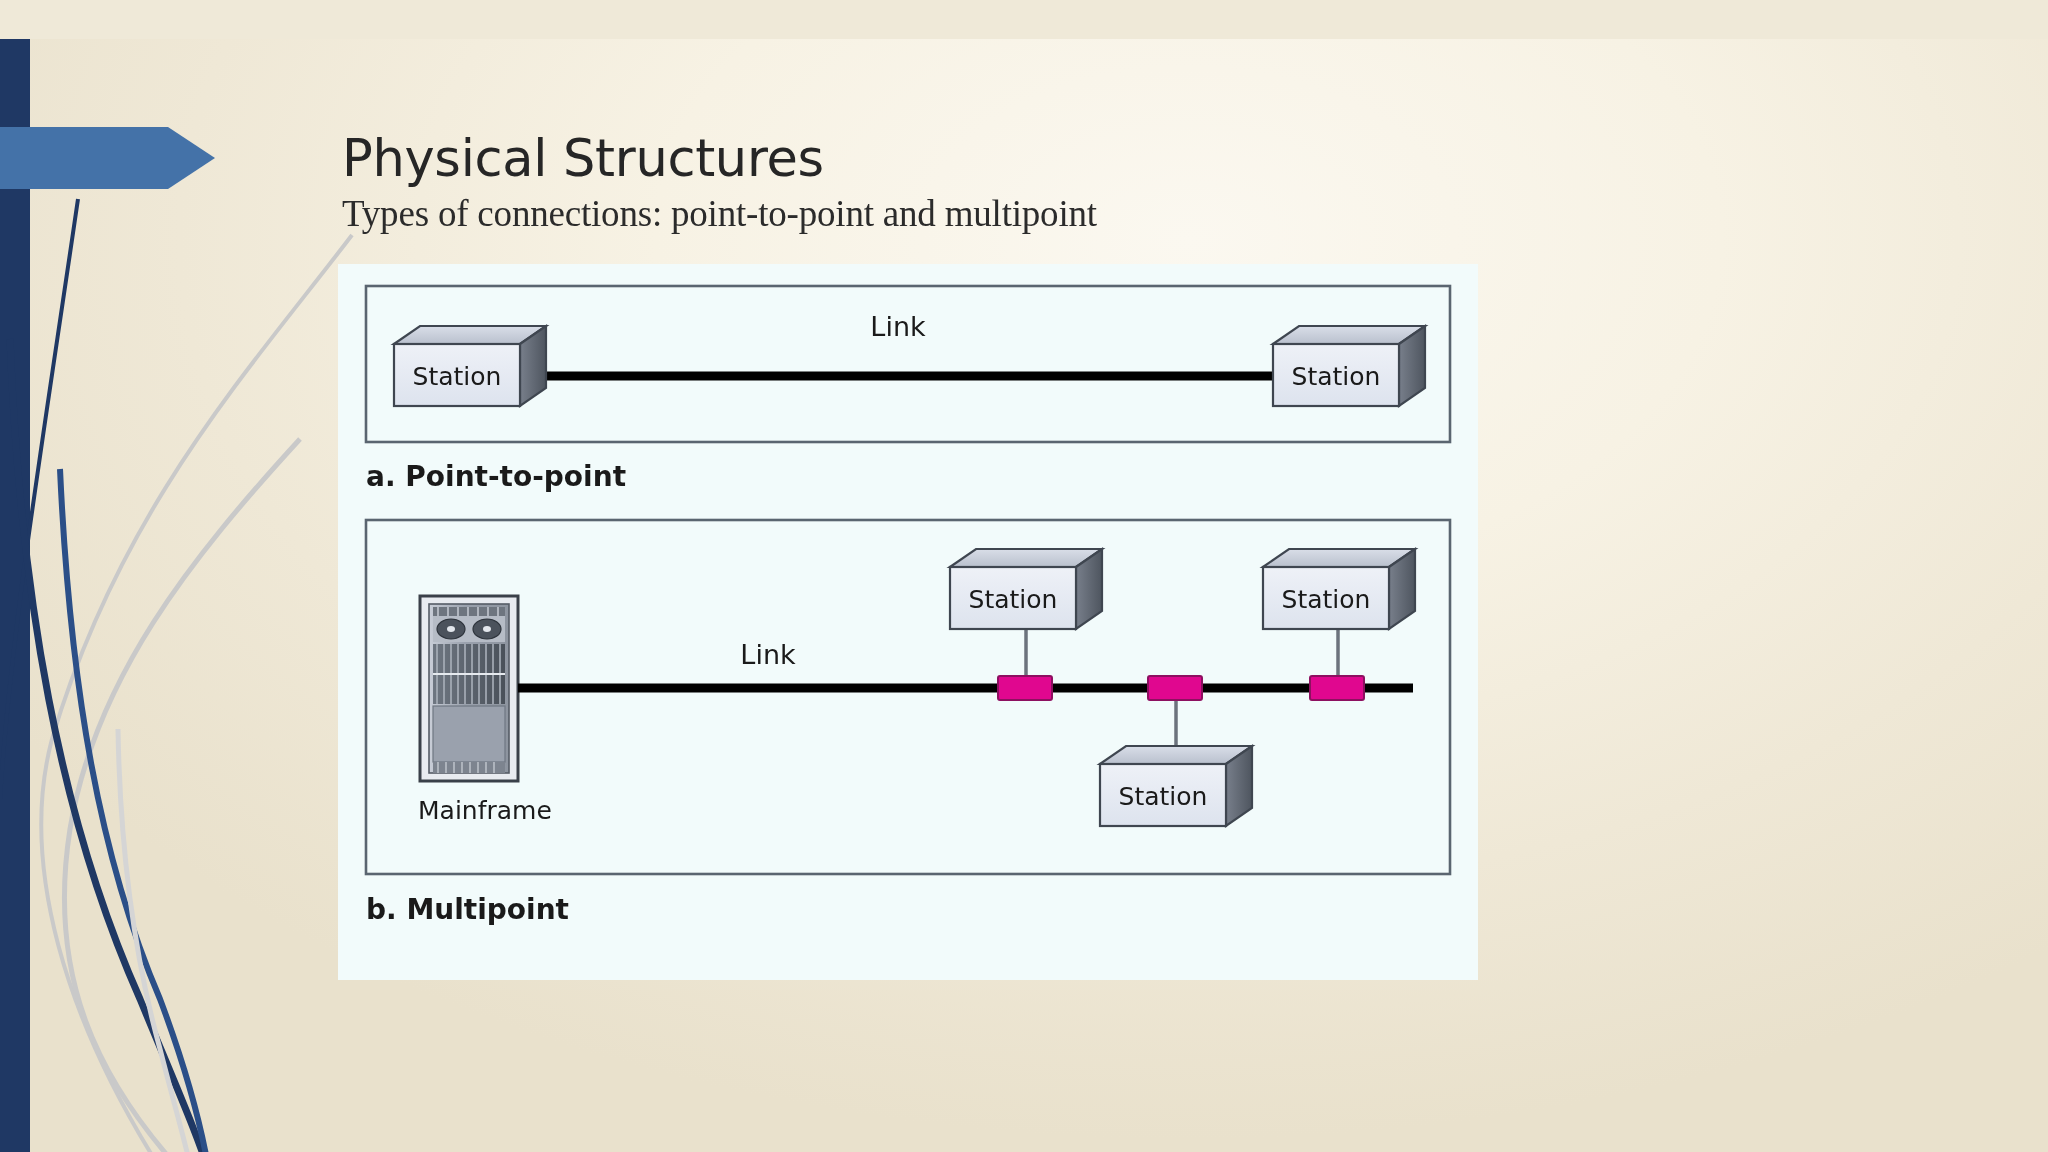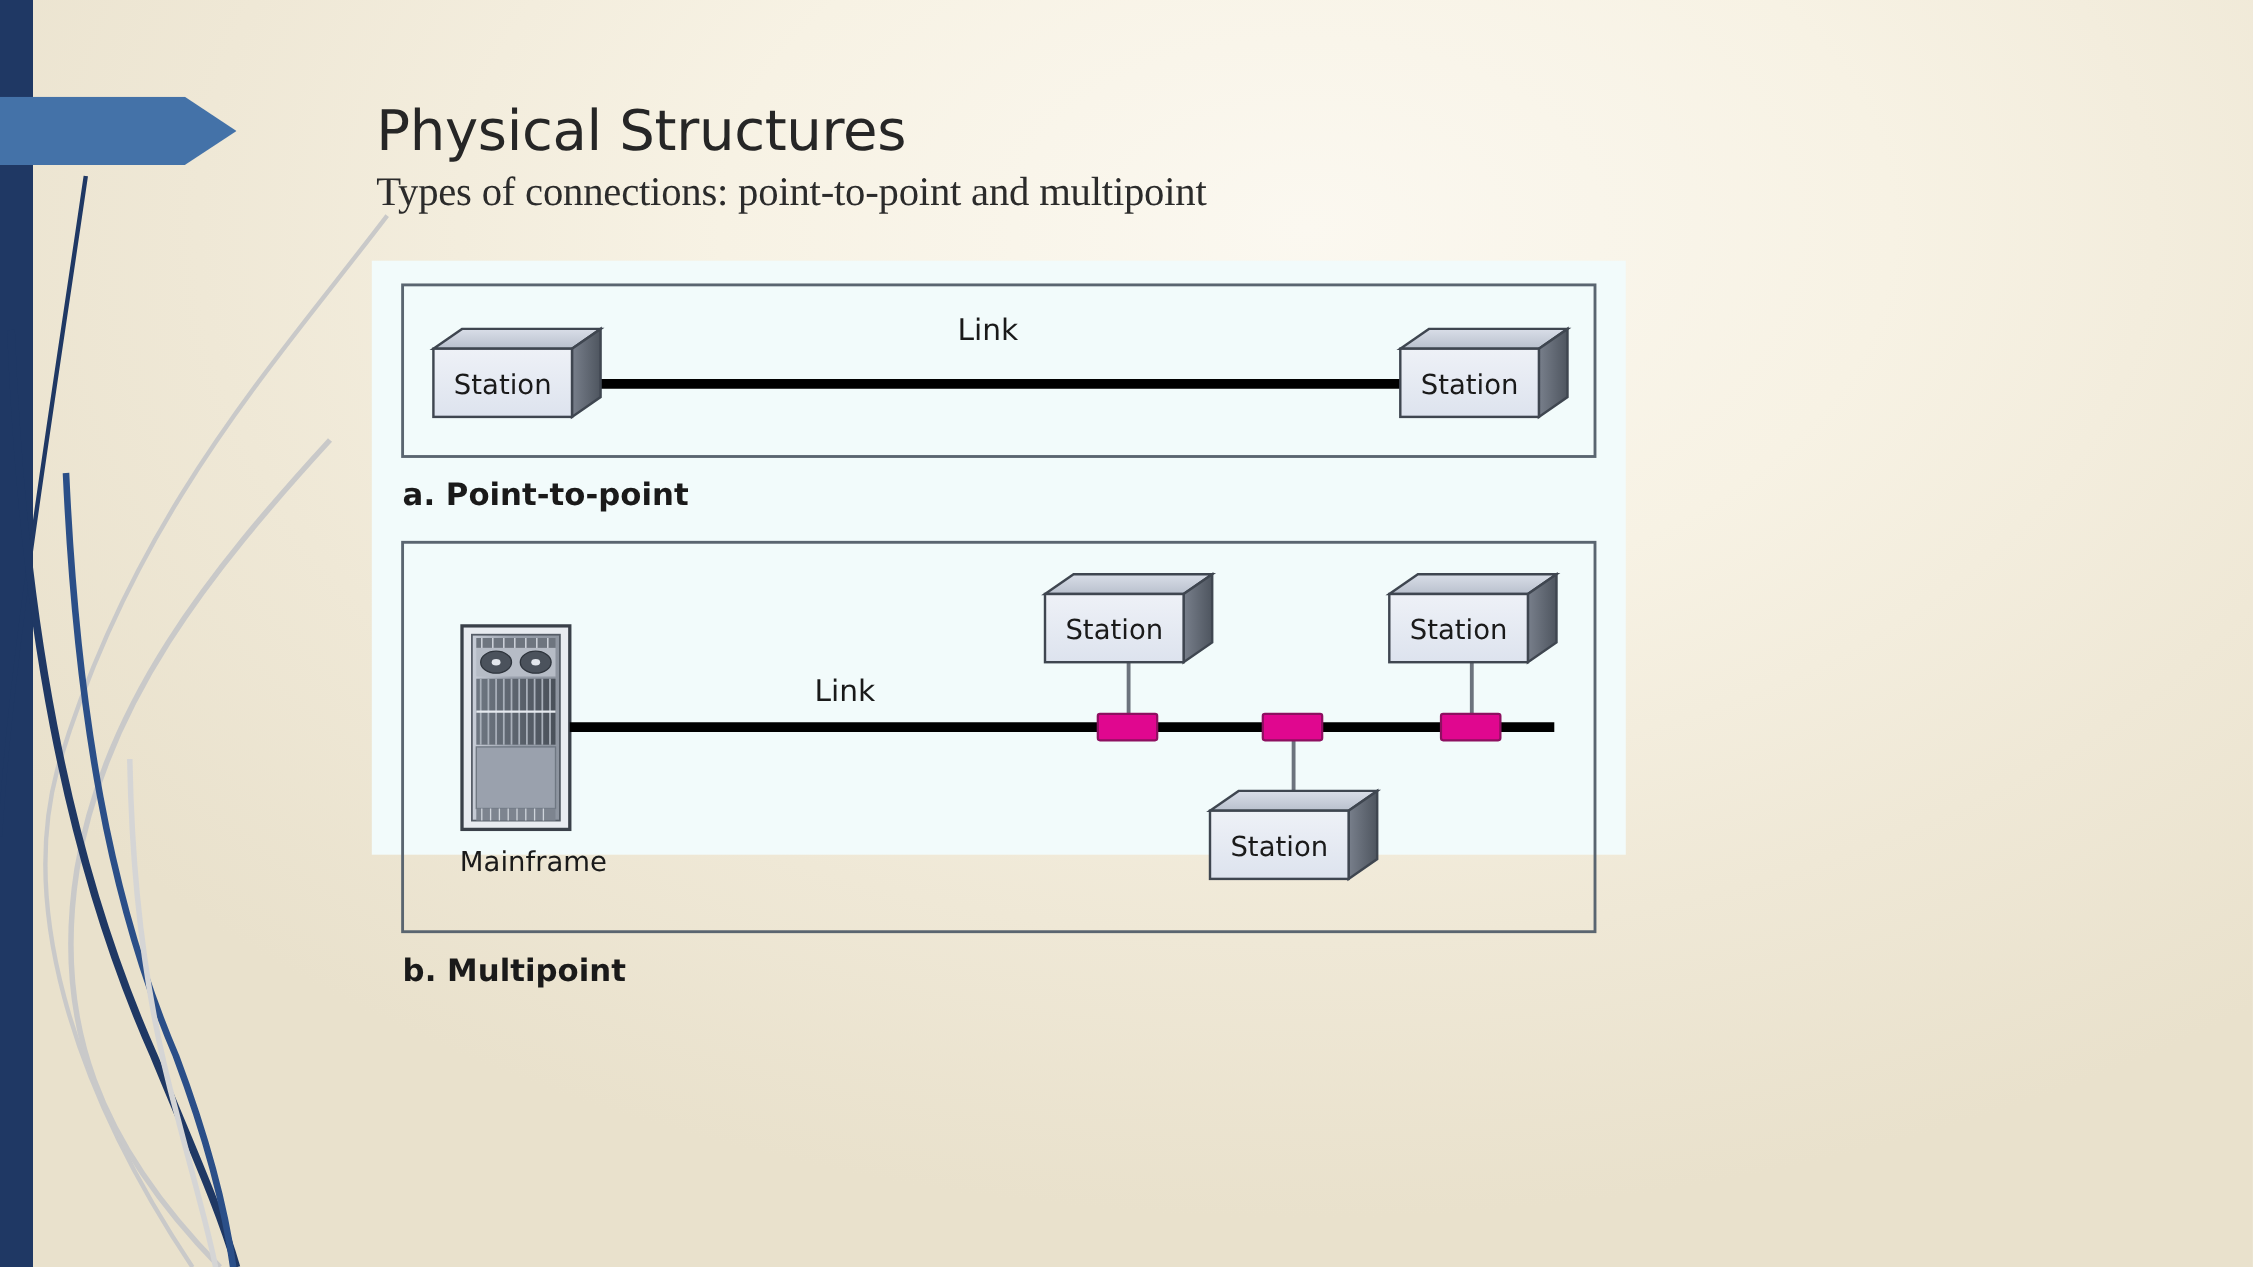--- a/index.html
+++ b/index.html
@@ -8,20 +8,21 @@
     font-family:"Liberation Sans", sans-serif;
     background:#efe9d8;
     position:relative;
   }
 
   
   #slide {
     position:absolute; inset:0;
     background:
       radial-gradient(ellipse 1400px 900px at 58% 18%, #fbf8f0 0%, #f7f2e4 38%, #efe8d6 72%, #e9e1cc 100%);
+    margin-top: 39px;
   }
   .left-band {
     position:absolute; left:0; top:0; width:30px; height:100%;
     background:#1f3864;
   }
 
   
   #deco { position:absolute; left:0; top:0; width:420px; height:1152px; }
 
   
@@ -39,22 +40,22 @@
   }
   #subtitle {
     font-family:Liberation Serif, serif;
     font-size:37px; font-weight:400; color:#2b2b2b;
     letter-spacing:-0.2px; margin-top:6px;
     white-space:nowrap;
   }
 
   
   #figure {
-    position:absolute; left:338px; top:237px;
-    width:1140px; height:540px;
+    position:absolute; left:338px; top:225px;
+    width:1140px; height:716px;
     background:#f2fbfb;
   }
   #figsvg { display:block; width:1140px; height:690px; }
 
   .fig-label {
     font-family:"DejaVu Sans", sans-serif;
     fill:#1a1a1a;
   }
 </style>
 </head>

